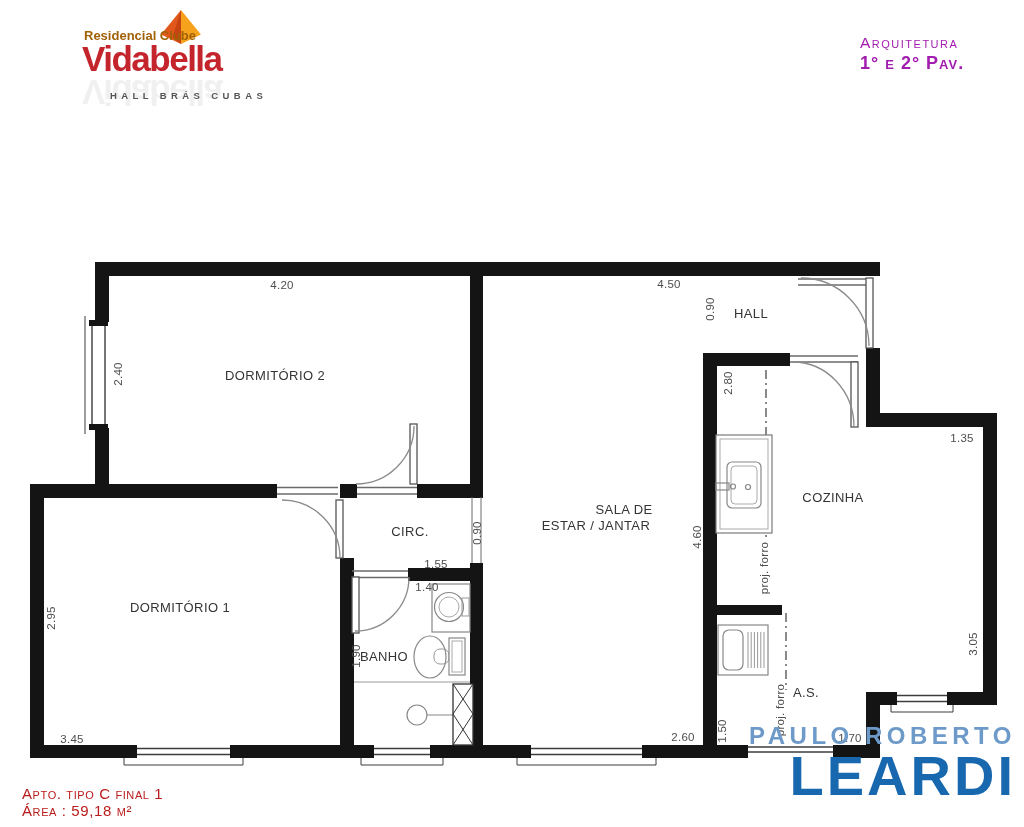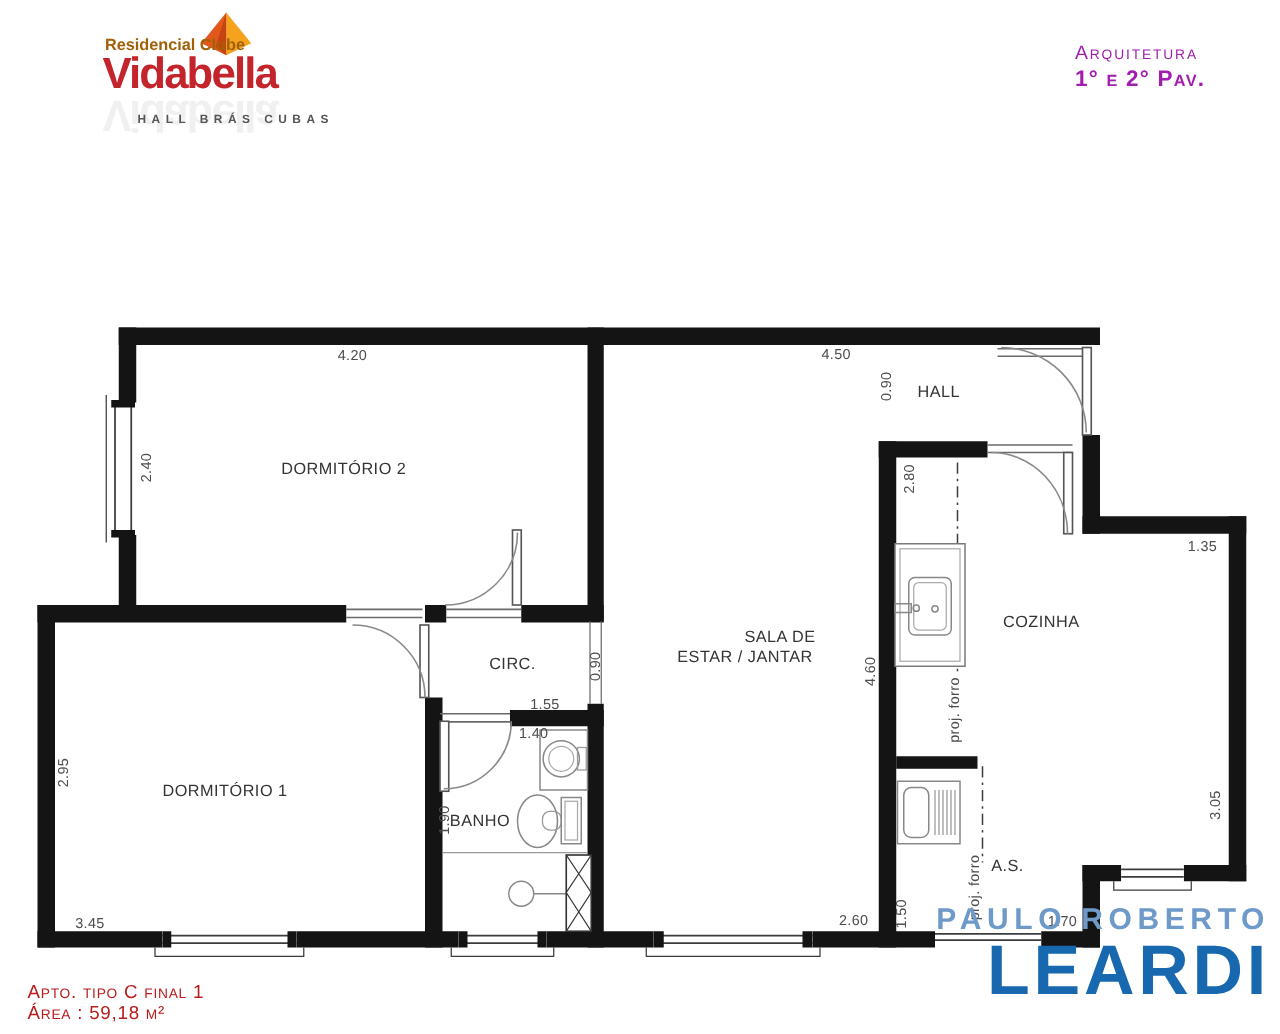--- a/index.html
+++ b/index.html
@@ -189,21 +189,21 @@
         <line x1="427" y1="715" x2="470" y2="715" stroke="#888"></line>
       </g>
       <g stroke="#333" stroke-width="1.3">
         <rect x="453" y="684" width="20" height="61" fill="#fff"></rect>
         <path d="M453 684 L473 714 M473 684 L453 714 M453 714 L473 745 M473 714 L453 745" stroke-width="1"></path>
       </g>
     </g>
   </svg>
 
   <span class="label" style="left:275px;top:375px">DORMITÓRIO 2</span>
-  <span class="label" style="left:180px;top:632px">DORMITÓRIO 1</span>
+  <span class="label" style="left:180px;top:607px">DORMITÓRIO 1</span>
   <span class="label" style="left:410px;top:531px">CIRC.</span>
   <span class="label" style="left:384px;top:656px">BANHO</span>
   <span class="label" style="left:624px;top:509px">SALA DE</span>
   <span class="label" style="left:596px;top:525px">ESTAR / JANTAR</span>
   <span class="label" style="left:751px;top:313px">HALL</span>
   <span class="label" style="left:833px;top:497px">COZINHA</span>
   <span class="label" style="left:806px;top:692px">A.S.</span>
 
   <span class="dim" style="left:282px;top:285px">4.20</span>
   <span class="dim v" style="left:118px;top:374px">2.40</span>

